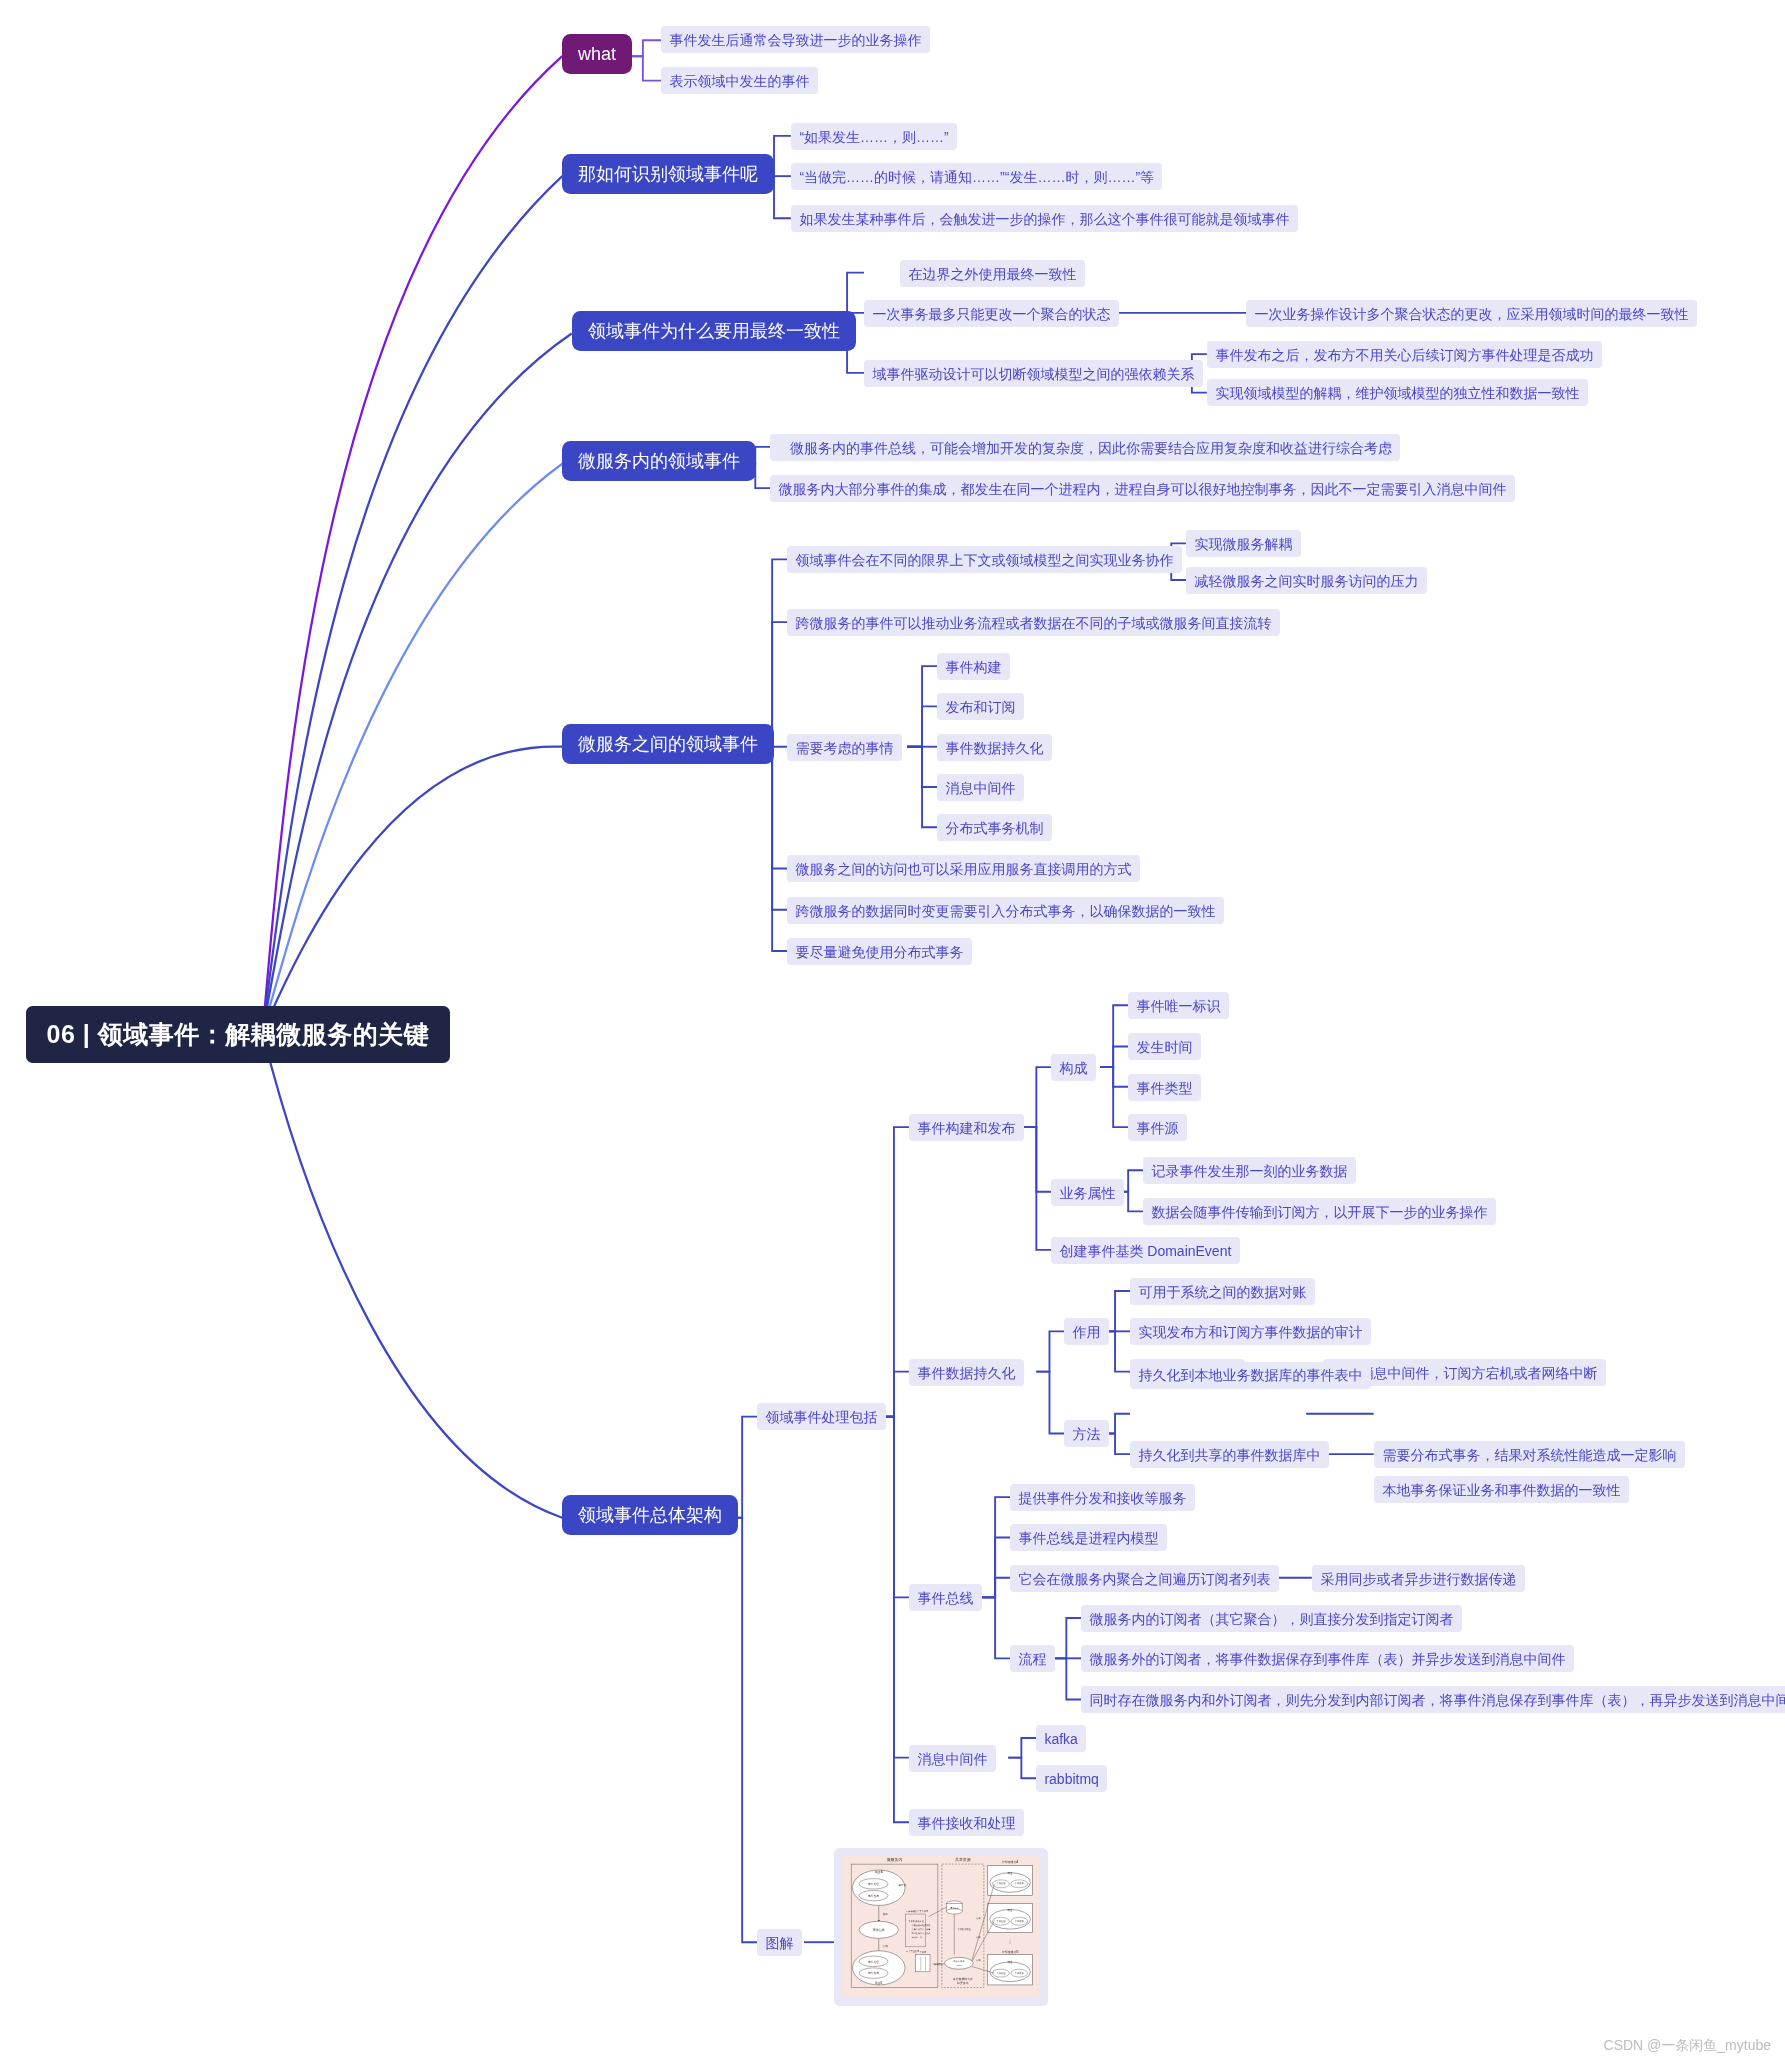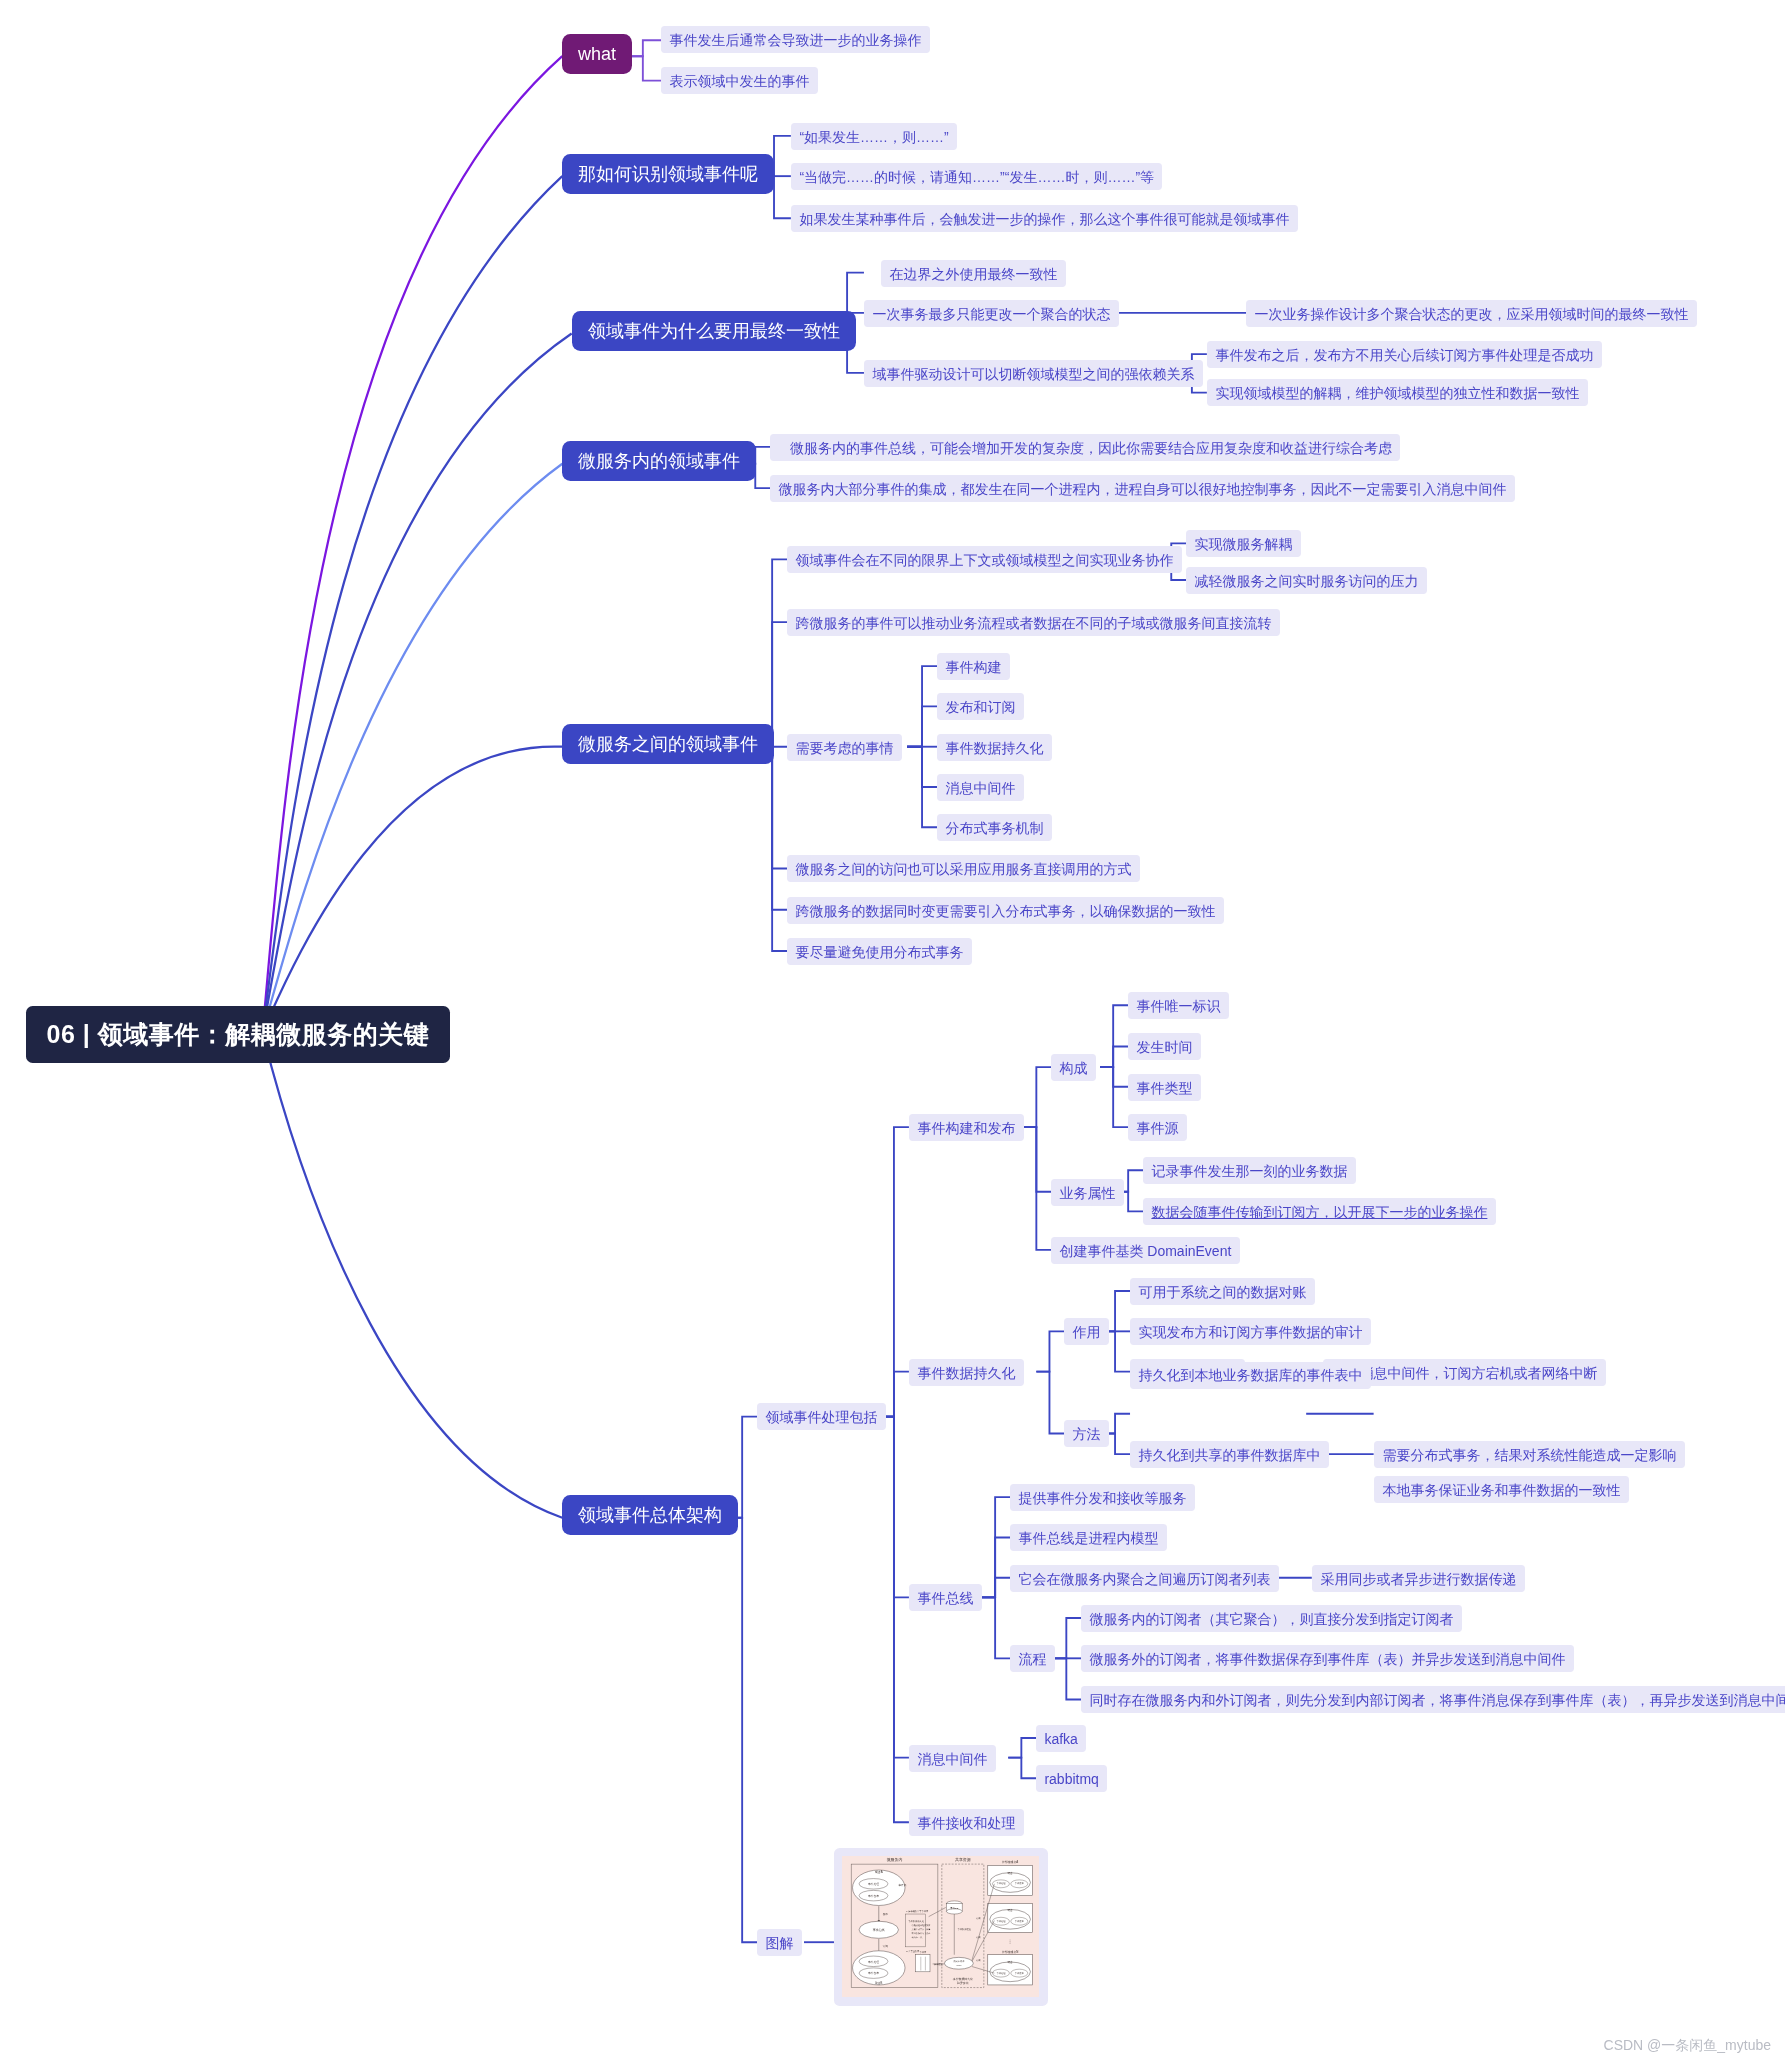--- a/index.html
+++ b/index.html
@@ -217,21 +217,21 @@
   <div class="node n-chip" style="left:791px; top:163px;">
     <span>“当做完……的时候，请通知……”“发生……时，则……”等</span>
   </div>
   <div class="node n-chip" style="left:791px; top:205px;">
     <span>如果发生某种事件后，会触发进一步的操作，那么这个事件很可能就是领域事件</span>
   </div>
 
   <div class="node n-l1-blue" style="left:572px; top:311px;">
     <span>领域事件为什么要用最终一致性</span>
   </div>
-  <div class="node n-chip" style="left:881px; top:260px;">
+  <div class="node n-chip" style="left:900px; top:260px;">
     <span>在边界之外使用最终一致性</span>
   </div>
   <div class="node n-chip" style="left:864px; top:300px;justify-content:flex-end;">
     <span>一次事务最多只能更改一个聚合的状态</span>
   </div>
   <div class="node n-chip" style="left:1246px; top:300px;">
     <span>一次业务操作设计多个聚合状态的更改，应采用领域时间的最终一致性</span>
   </div>
   <div class="node n-chip" style="left:864px; top:360px;">
     <span>域事件驱动设计可以切断领域模型之间的强依赖关系</span>
@@ -321,21 +321,21 @@
   </div>
   <div class="node n-chip" style="left:1128px; top:1114px;">
     <span>事件源</span>
   </div>
   <div class="node n-chip" style="left:1051px; top:1179px;">
     <span>业务属性</span>
   </div>
   <div class="node n-chip" style="left:1143px; top:1157px;">
     <span>记录事件发生那一刻的业务数据</span>
   </div>
-  <div class="node n-chip" style="left:1143px; top:1198px;text-decoration:underline;">
+  <div class="node n-chip" style="left:1143px; top:1198px;">
     <span>数据会随事件传输到订阅方，以开展下一步的业务操作</span>
   </div>
   <div class="node n-chip" style="left:1051px; top:1237px;">
     <span>创建事件基类 DomainEvent</span>
   </div>
 
   <div class="node n-chip" style="left:909px; top:1359px;">
     <span>事件数据持久化</span>
   </div>
   <div class="node n-chip" style="left:1064px; top:1318px;">

